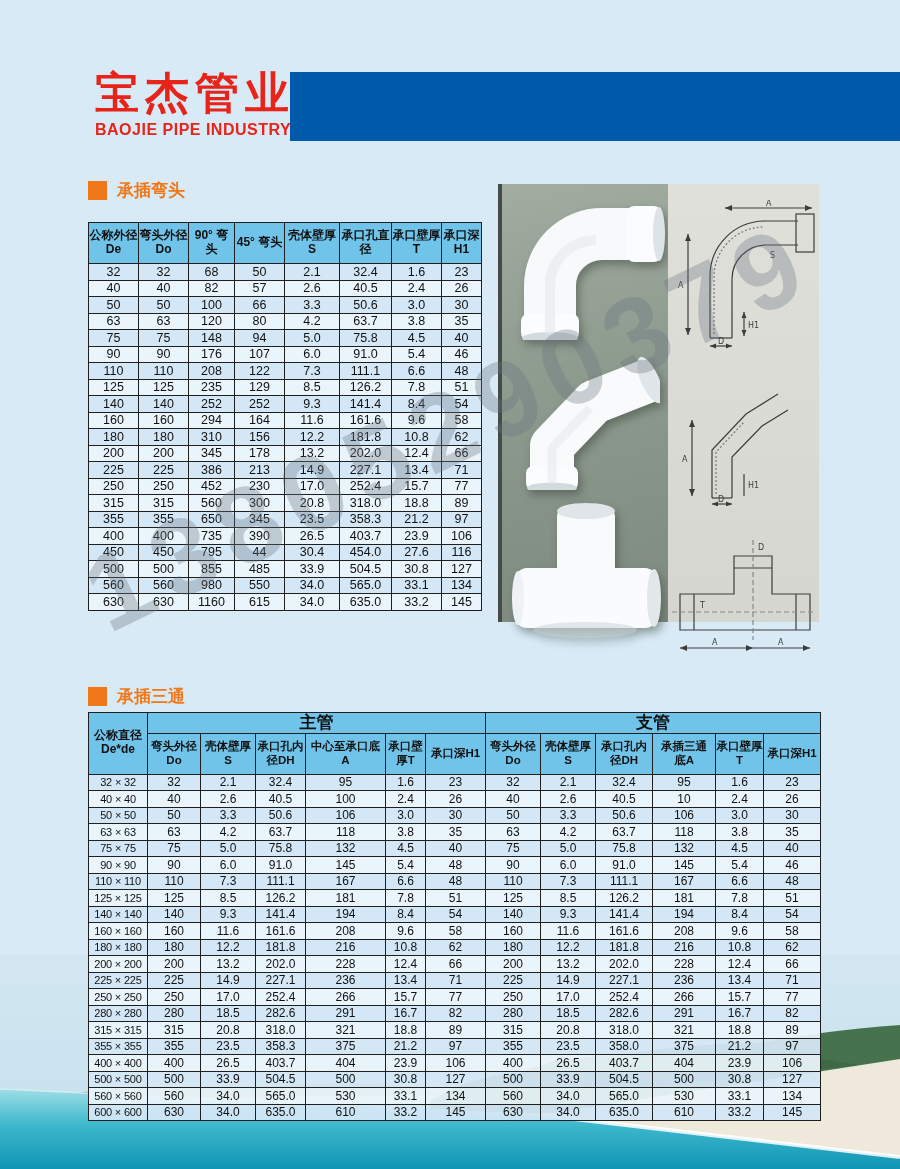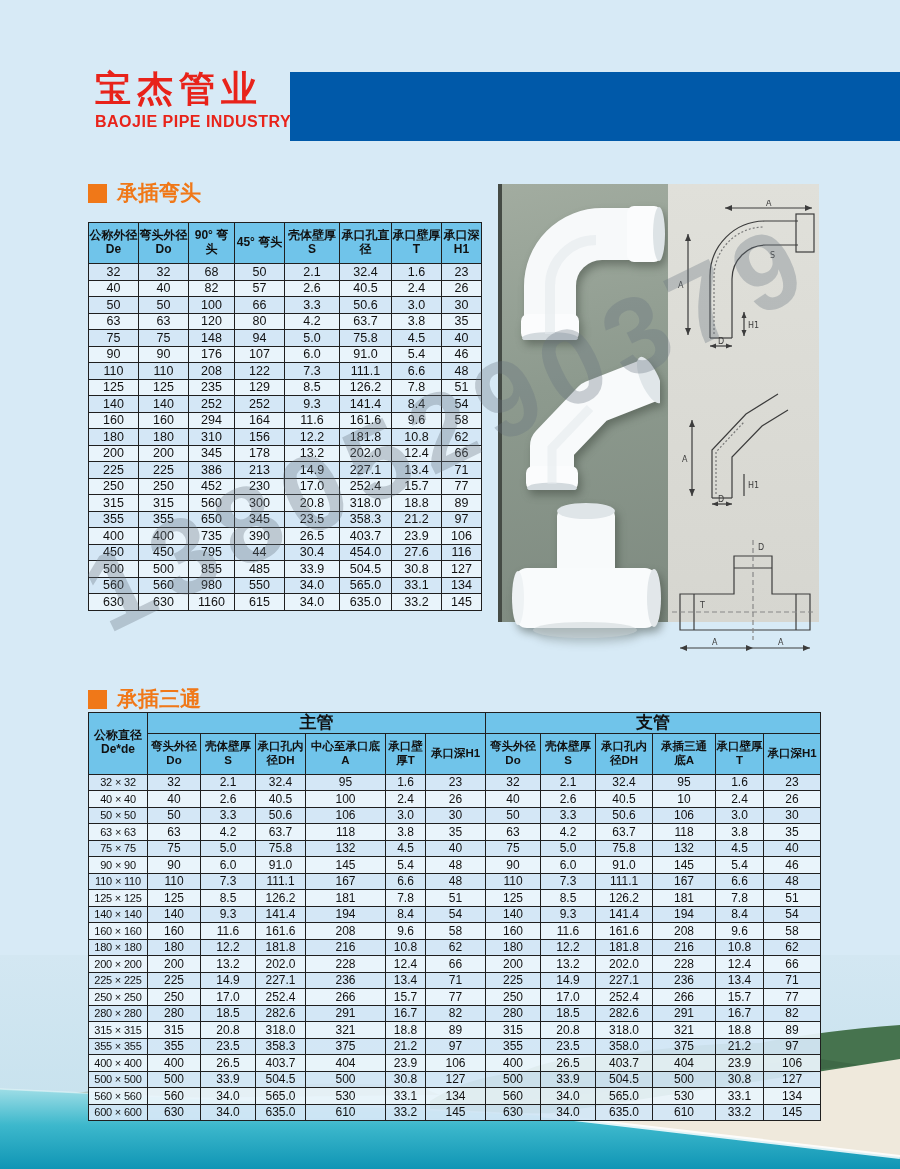--- a/index.html
+++ b/index.html
@@ -1,27 +1,27 @@
 <!DOCTYPE html>
 <html><head>
 <meta charset="utf-8">
 <style>
   html,body{margin:0;padding:0;background:#d7eaf6;}
   .page{position:relative;width:900px;height:1169px;background:#d7eaf6;overflow:hidden;
         font-family:"Liberation Sans","DejaVu Sans",sans-serif;}
 
   
   .logo{position:absolute;left:95px;top:70px;z-index:2;}
-  .logo-cn{font-size:36px;font-weight:bold;color:#e8231a;letter-spacing:6px;line-height:1.05;}
+  .logo-cn{font-size:44px;font-weight:bold;color:#e8231a;letter-spacing:6px;line-height:1.05;}
   .logo-en{font-size:16px;font-weight:bold;color:#e8231a;letter-spacing:0.5px;margin-top:5px;}
   .blue-bar{position:absolute;left:290px;top:72px;width:610px;height:69px;background:#0059a9;z-index:2;}
 
   
   .section-title{position:absolute;display:flex;align-items:center;gap:10px;
-                 color:#f07818;font-weight:bold;font-size:21px;z-index:3;justify-content:flex-end;}
+                 color:#f07818;font-weight:bold;font-size:17px;z-index:3;justify-content:flex-end;}
   #sec1{left:88px;top:179px;}
   #sec2{left:88px;top:685px;}
   .square{width:19px;height:19px;background:#f07818;display:inline-block;}
 
   
   table{border-collapse:collapse;table-layout:fixed;position:absolute;z-index:3;}
   th,td{border:1px solid #1f1f1f;text-align:center;padding:0;overflow:hidden;color:#111;}
   th{background:#70c4ea;font-weight:bold;line-height:1.15;}
   th span{display:block;}
   .t1{left:88px;top:222px;width:393px;}

